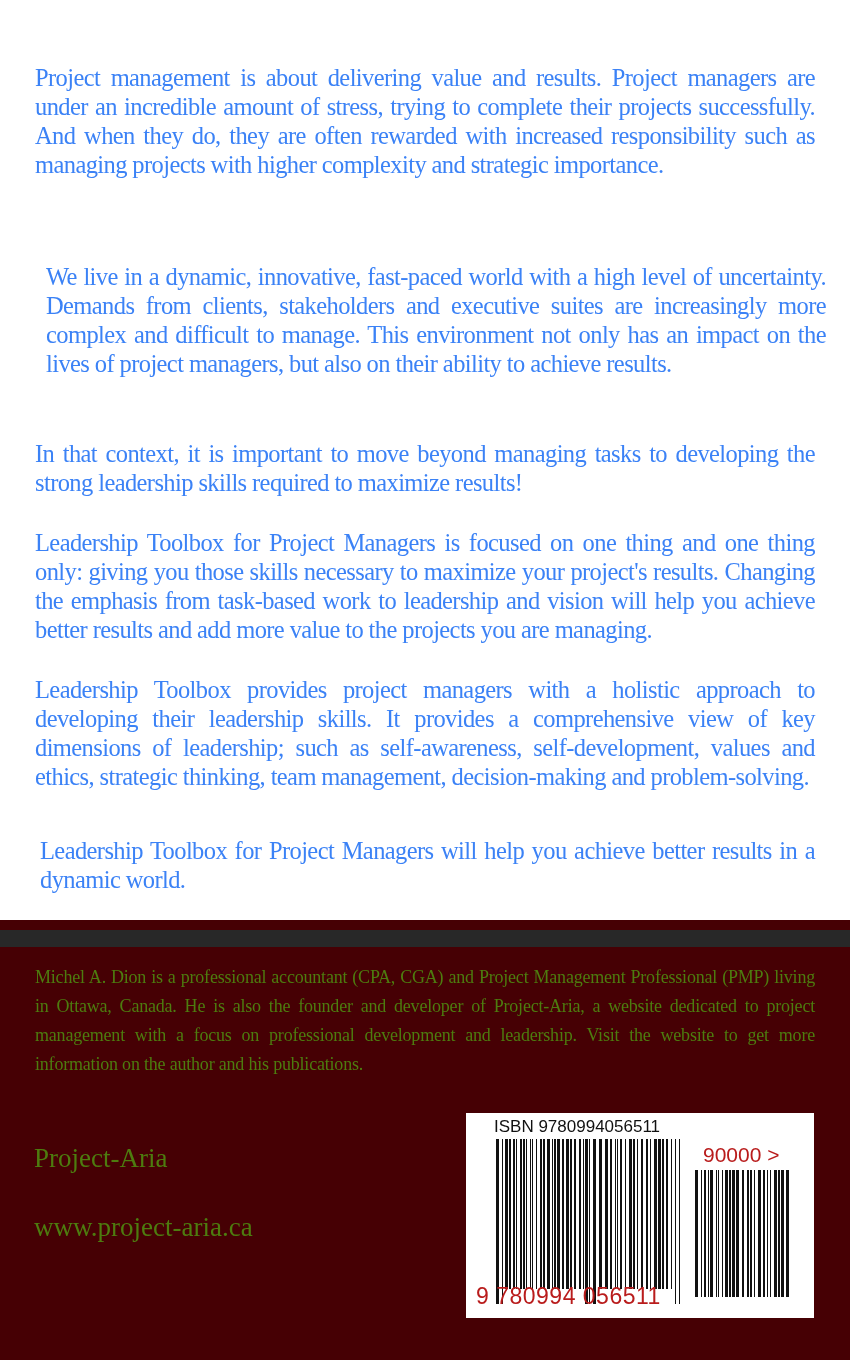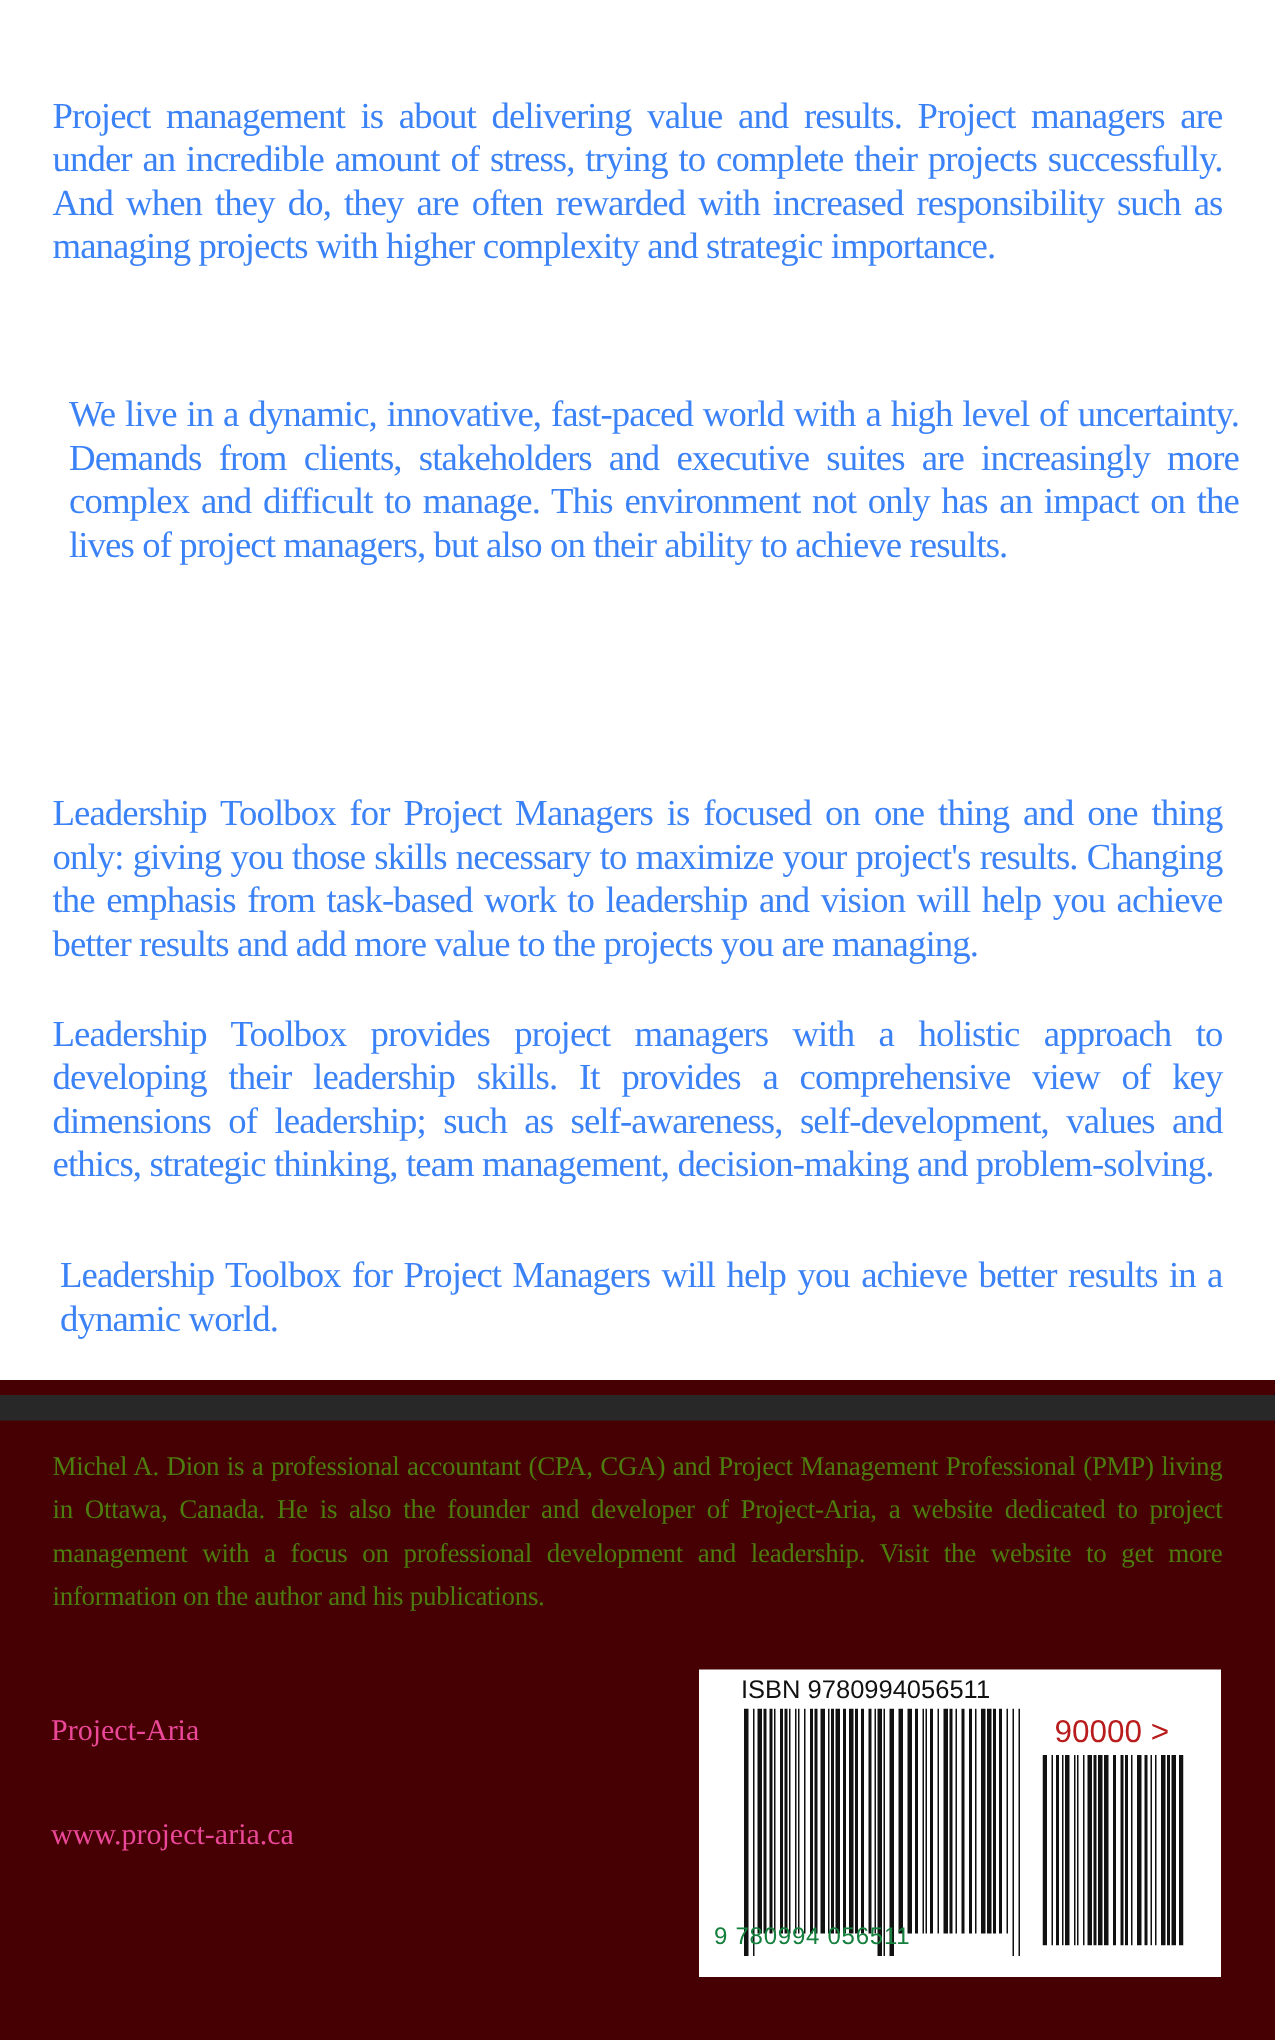--- a/index.html
+++ b/index.html
@@ -2,33 +2,34 @@
 <html><head>
 <meta charset="utf-8">
 <style>
   html,body{margin:0;padding:0;}
   body{width:850px;height:1360px;overflow:hidden;background:#fff;font-family:"Liberation Serif",serif;position:relative;}
   .top{position:absolute;left:0;top:0;width:850px;height:920px;background:#fff;}
   .para{position:absolute;left:35px;width:780px;font-size:24.5px;line-height:29px;color:#3b82f6;text-align:justify;letter-spacing:-0.6px;}
   .bottom{position:absolute;left:0;top:920px;width:850px;height:440px;background:#460004;}
   .stripe{position:absolute;left:0;top:930px;width:850px;height:17px;background:#282828;}
   .bio{position:absolute;left:35px;top:963px;width:780px;font-size:18px;line-height:29px;color:#4d7c0f;text-align:justify;letter-spacing:-0.2px;}
-  .white-text{position:absolute;left:34px;font-size:20px;color:#ec4899;}
+  .white-text{position:absolute;left:34px;font-size:27px;color:#4d7c0f;}
   .barcode-box{position:absolute;left:466px;top:1113px;width:348px;height:205px;background:#fff;}
   .isbn-label{position:absolute;left:28px;top:4px;font-family:"Liberation Sans",sans-serif;font-size:17px;color:#111;}
   .price{position:absolute;left:237px;top:30px;font-family:"Liberation Sans",sans-serif;font-size:21px;color:#b91c1c;}
-  .digits{position:absolute;left:10px;top:170px;font-family:"Liberation Sans",sans-serif;font-size:16px;color:#15803d;letter-spacing:0.5px;}
+  .digits{position:absolute;left:10px;top:170px;font-family:"Liberation Sans",sans-serif;font-size:23px;color:#b91c1c;letter-spacing:0.5px;}
   svg{position:absolute;}
 </style>
 </head>
 <body>
 
 <div class="top">
   <p class="para" style="top:63px;margin:0;">Project management is about delivering value and results. Project managers are under an incredible amount of stress, trying to complete their projects successfully. And when they do, they are often rewarded with increased responsibility such as managing projects with higher complexity and strategic importance.</p>
   <p class="para" style="top:251px;margin:11px;">We live in a dynamic, innovative, fast-paced world with a high level of uncertainty. Demands from clients, stakeholders and executive suites are increasingly more complex and difficult to manage. This environment not only has an impact on the lives of project managers, but also on their ability to achieve results.</p>
+  <p class="para" style="top:439px;margin:0;">In that context, it is important to move beyond managing tasks to developing the strong leadership skills required to maximize results!</p>
   <p class="para" style="top:528px;margin:0;">Leadership Toolbox for Project Managers is focused on one thing and one thing only: giving you those skills necessary to maximize your project's results. Changing the emphasis from task-based work to leadership and vision will help you achieve better results and add more value to the projects you are managing.</p>
   <p class="para" style="top:675px;margin:0;">Leadership Toolbox provides project managers with a holistic approach to developing their leadership skills. It provides a comprehensive view of key dimensions of leadership; such as self-awareness, self-development, values and ethics, strategic thinking, team management, decision-making and problem-solving.</p>
   <p class="para" style="top:836px;left:40px;width:775px;margin:0;">Leadership Toolbox for Project Managers will help you achieve better results in a dynamic world.</p>
 </div>
 
 <div class="bottom"></div>
 <div class="stripe"></div>
 
 <p class="bio" style="margin:0;">Michel A. Dion is a professional accountant (CPA, CGA) and Project Management Professional (PMP) living in Ottawa, Canada. He is also the founder and developer of Project-Aria, a website dedicated to project management with a focus on professional development and leadership. Visit the website to get more information on the author and his publications.</p>
 

